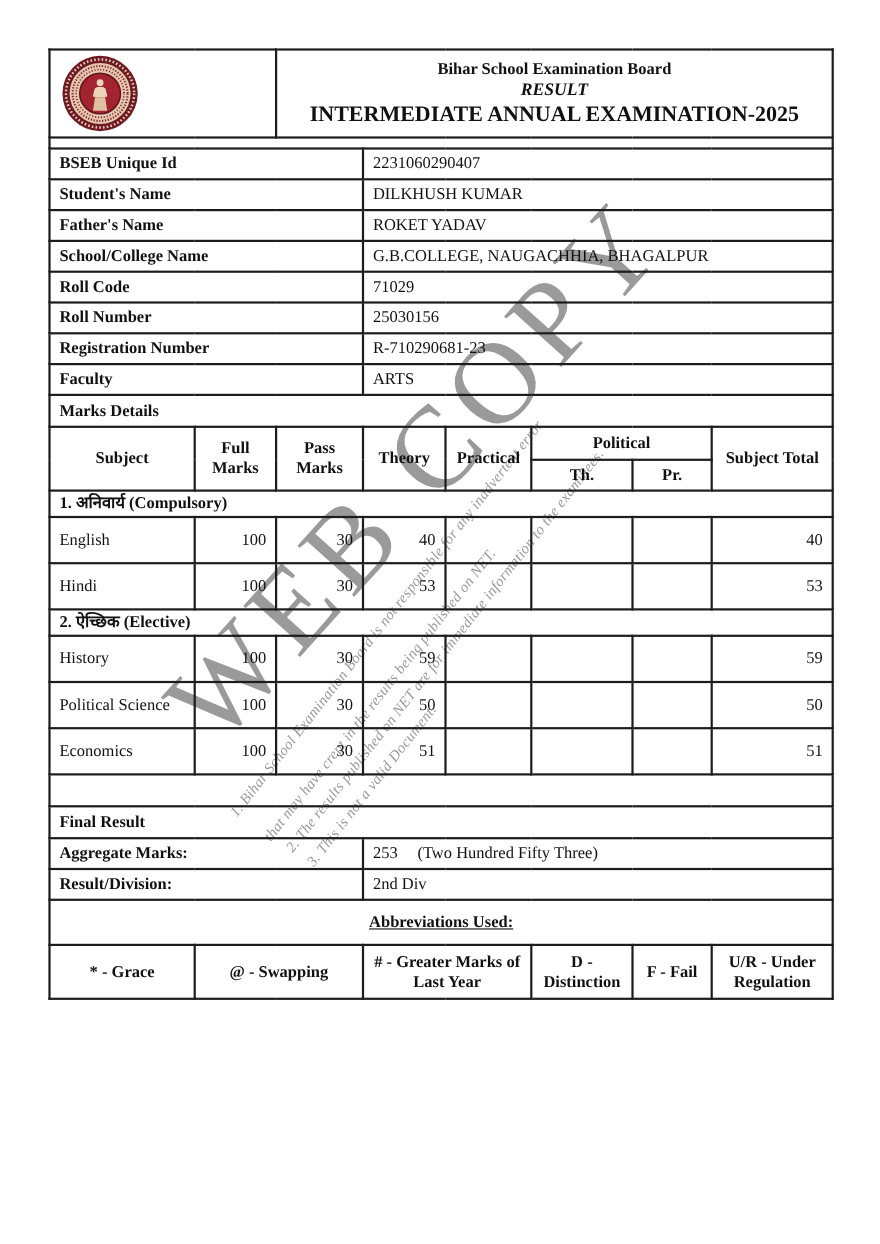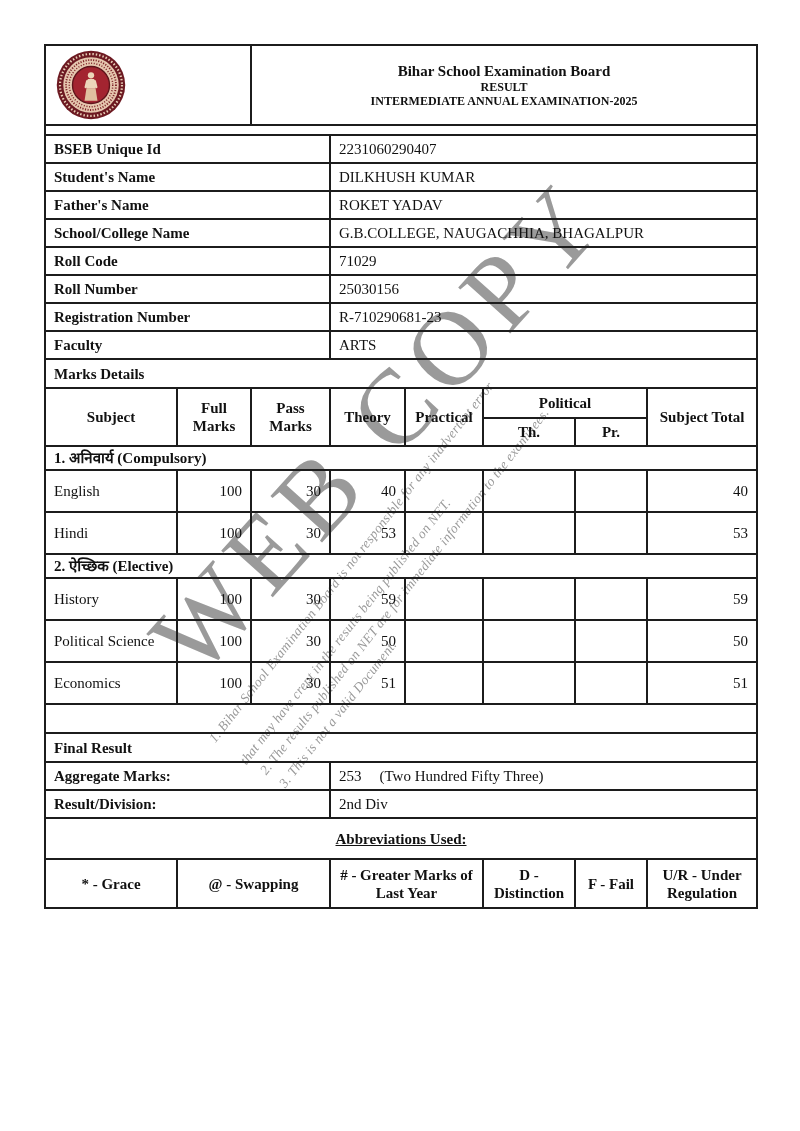--- a/index.html
+++ b/index.html
@@ -52,22 +52,22 @@
   tr.sect-row{height:23px;}
   tr.mark-row{height:42px;}
   tr.empty-row{height:29px;}
   tr.abbr-title-row{height:41px;}
   tr.abbr-row{height:49px;}
 
   td.logo-cell{text-align:left;padding:2px 0 2px 12px;}
   td.title-cell{text-align:center;padding-right:84px;border-radius:29px;}
   .t-line{font-weight:bold;}
   .t1{font-size:15px;}
-  .t2{font-size:12px;}
-  .t3{font-size:12px;}
+  .t2{font-size:16px;font-style:italic;}
+  .t3{font-size:20px;}
 
   td.mk-head{font-weight:bold;text-align:center;padding:2px 3px;}
   td.mk-head-sub{font-weight:bold;text-align:center;border-radius:12px;}
   td.abbr-cell{font-weight:bold;text-align:center;font-size:14.5px;line-height:1.25;padding:2px 3px;}
   .abbr-title{font-weight:bold;text-decoration:underline;}
   .agg-words{margin-left:18px;}
   .seal{display:block;}
 </style>
 </head>
 <body>

